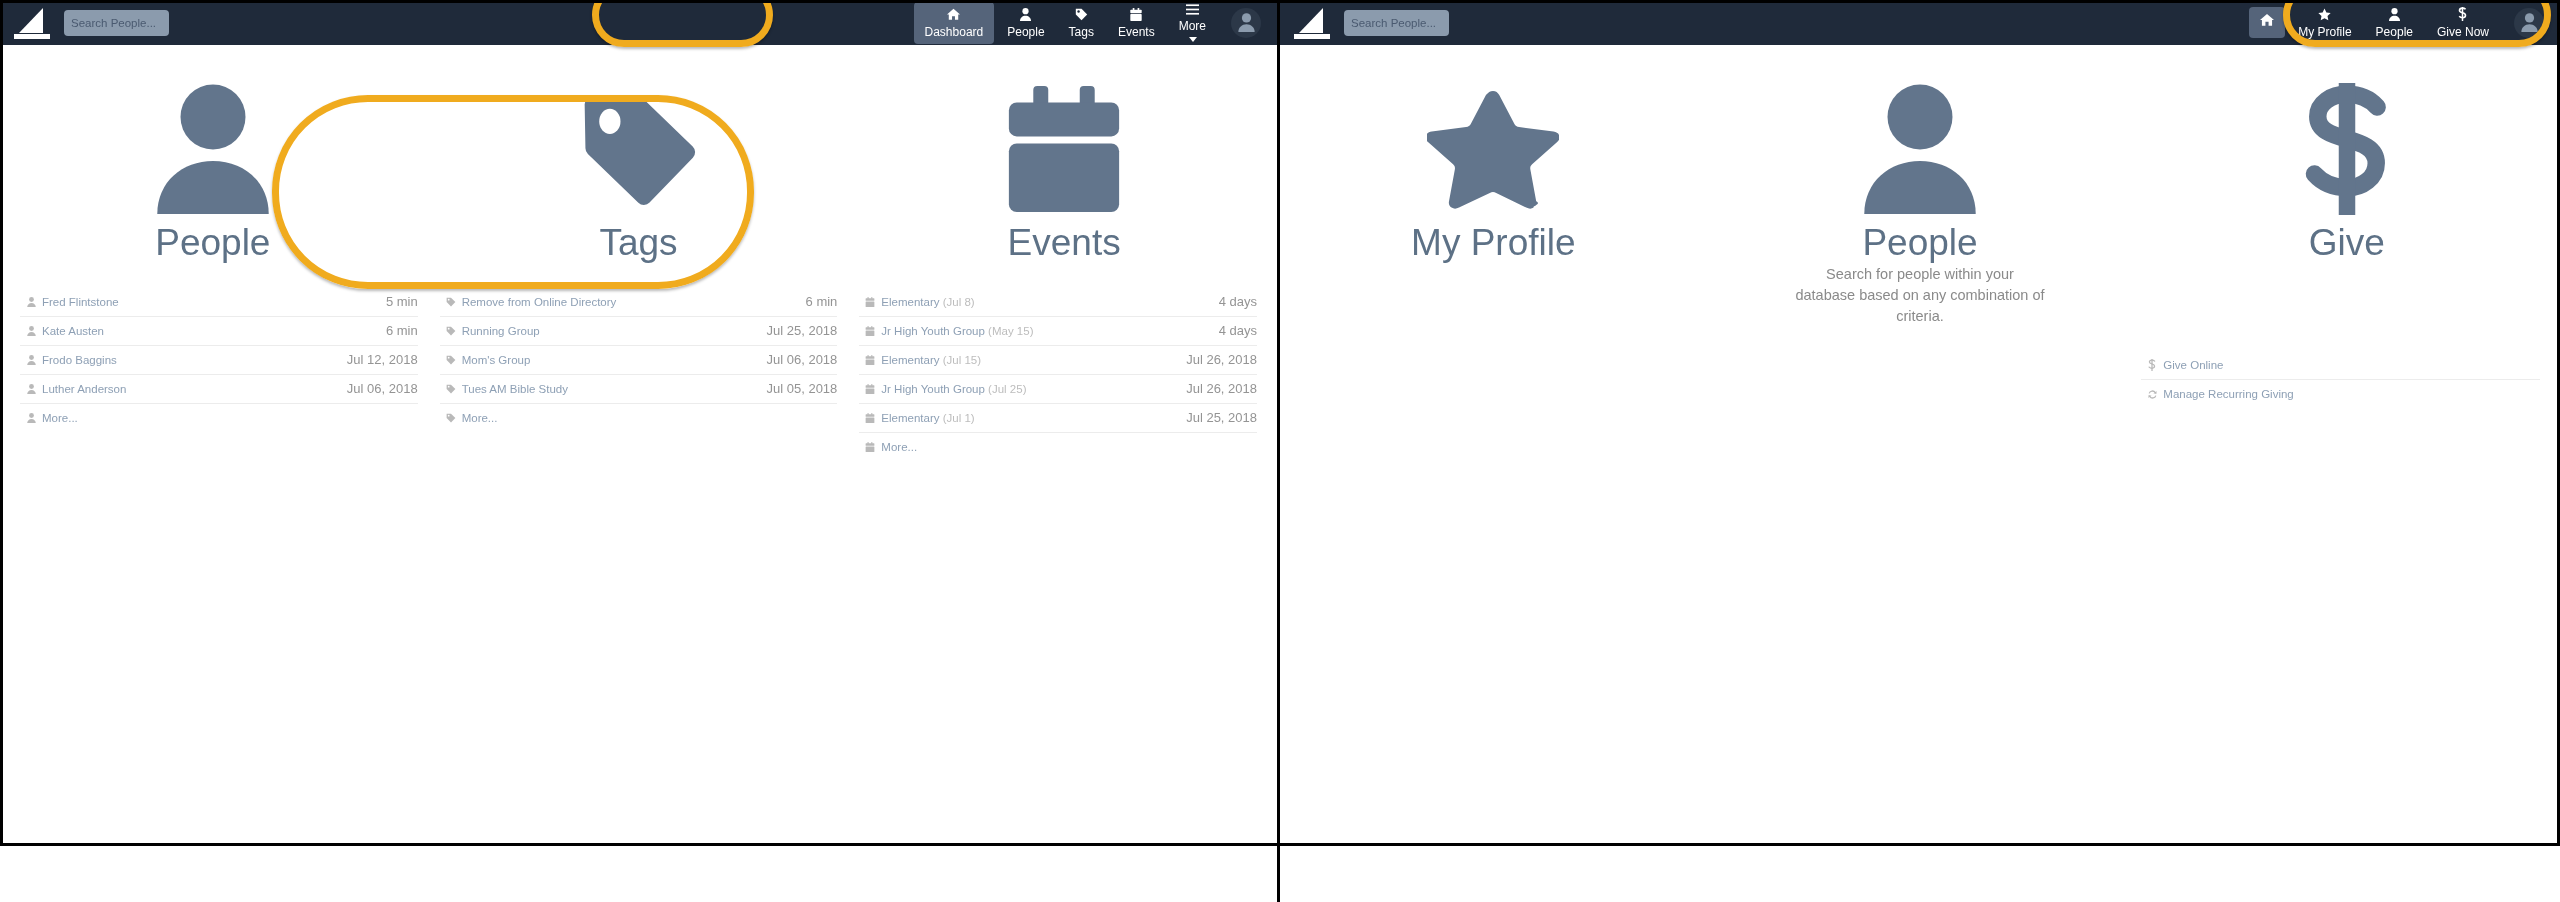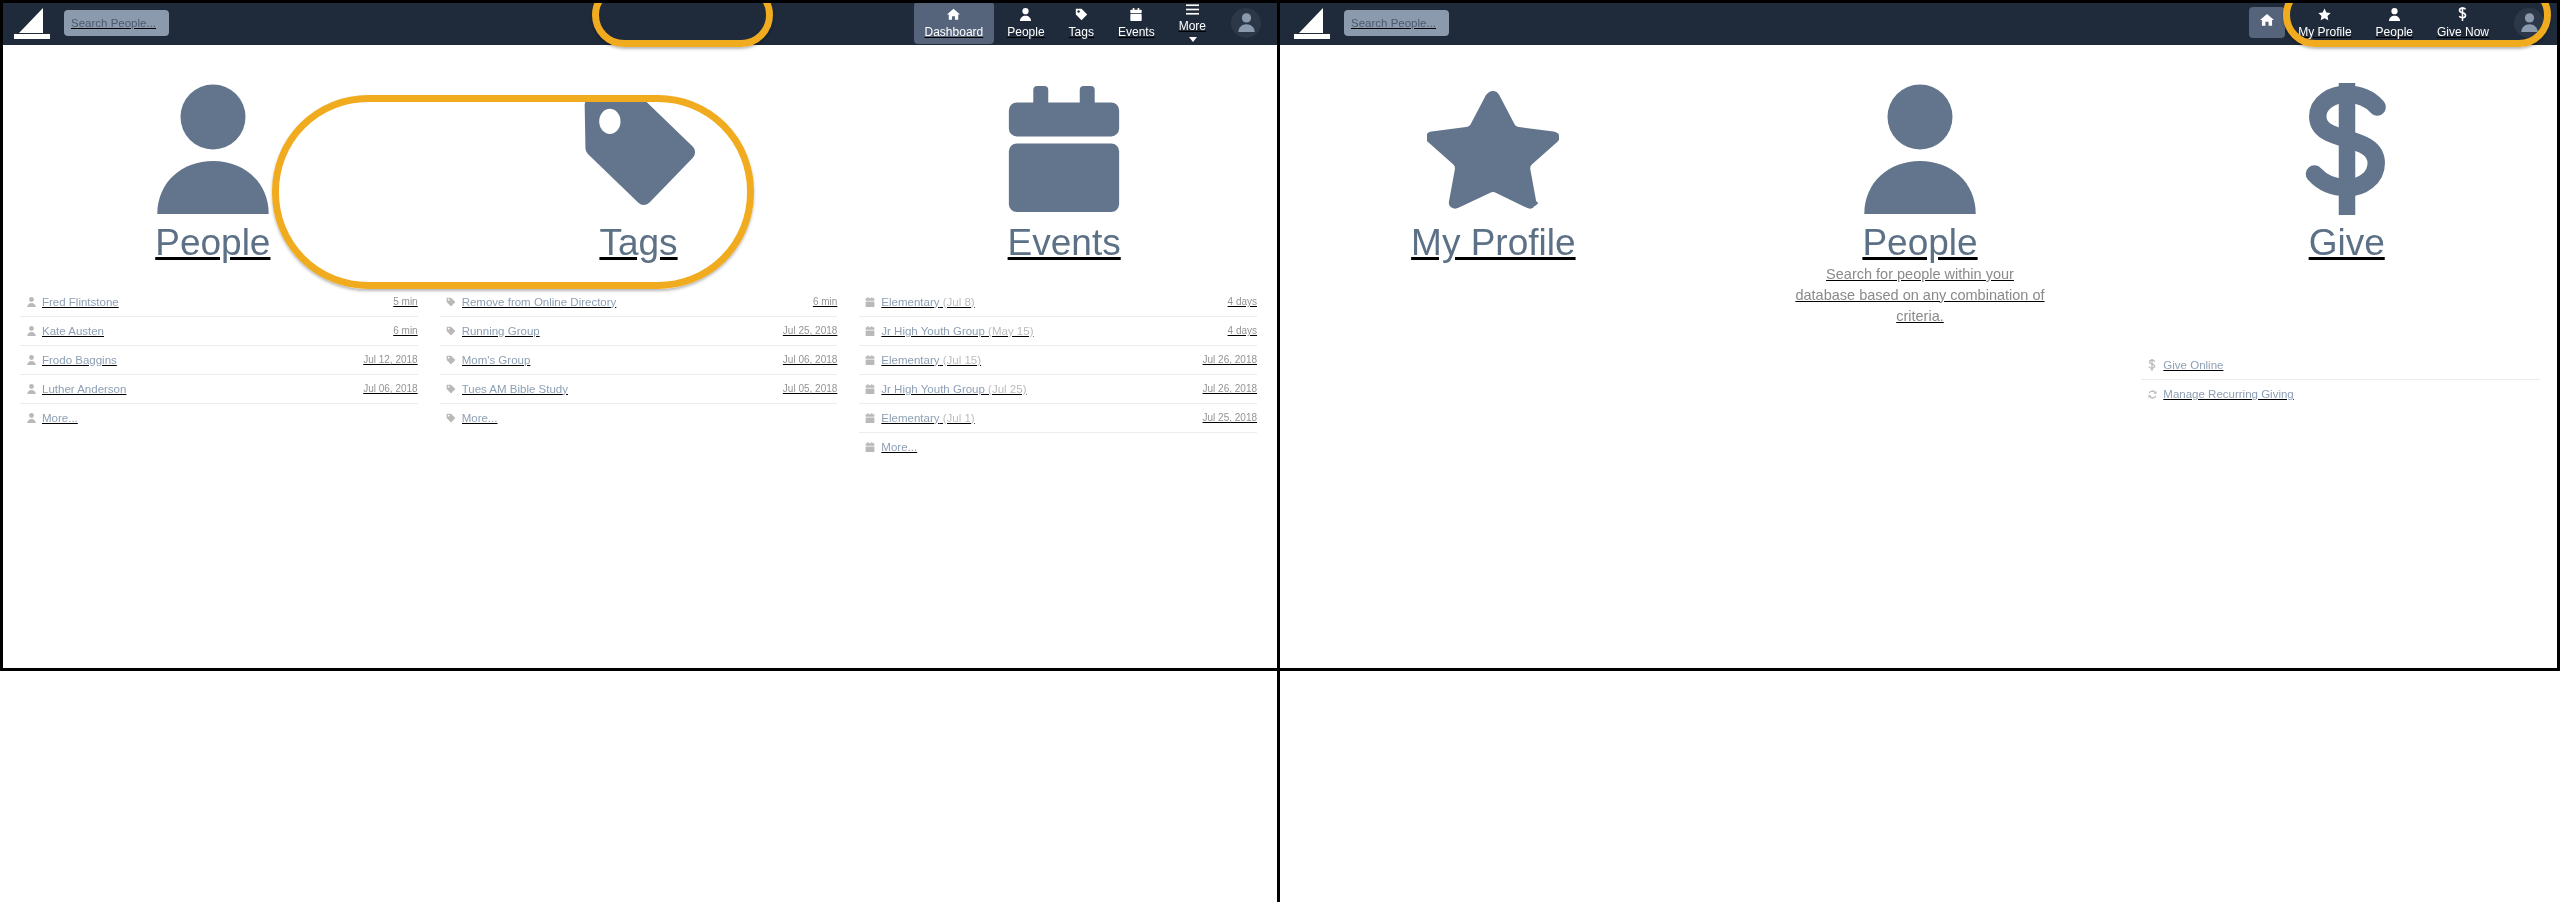--- a/index.html
+++ b/index.html
@@ -4,24 +4,23 @@
 <style>
   * { box-sizing: border-box; margin: 0; padding: 0; }
   html, body {
     width: 2560px; height: 902px;
     background: #ffffff;
     font-family: "Liberation Sans", sans-serif;
     overflow: hidden;
   }
   .screen {
     position: relative;
-    width: 2560px; height: 671px;
+    width: 2560px; height: 846px;
     display: flex;
     background: #ffffff;
-    text-decoration: underline;
   }
   .frame-border {
     position: absolute; inset: 0;
     border: 3px solid #000000;
     pointer-events: none;
     z-index: 60;
   }
   .panel {
     position: relative;
     width: 1280px; height: 902px;
@@ -193,21 +192,21 @@
     overflow: hidden;
     text-overflow: ellipsis;
     flex: 1 1 auto;
   }
   .row-label .sub { color: #bdbdbd; }
   .row-time {
     color: #949494;
     margin-left: 8px;
     white-space: nowrap;
     flex: 0 0 auto;
-    font-size: 10px;
+    font-size: 13px;
   }
 </style>
 </head>
 <body>
 
 <div class="screen">
   <div class="frame-border"></div>
 
   <div class="panel left">
 

